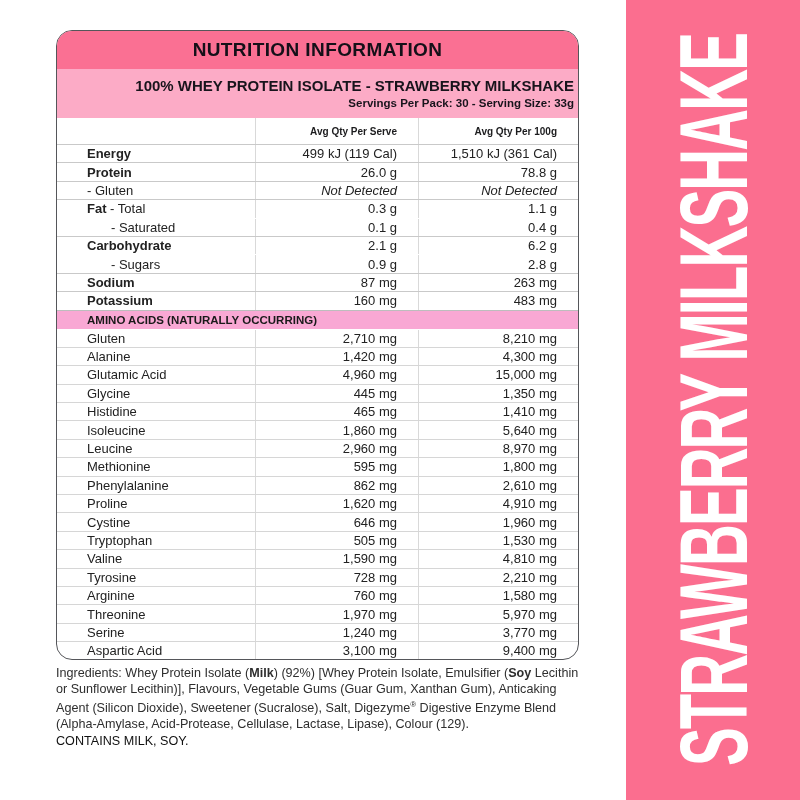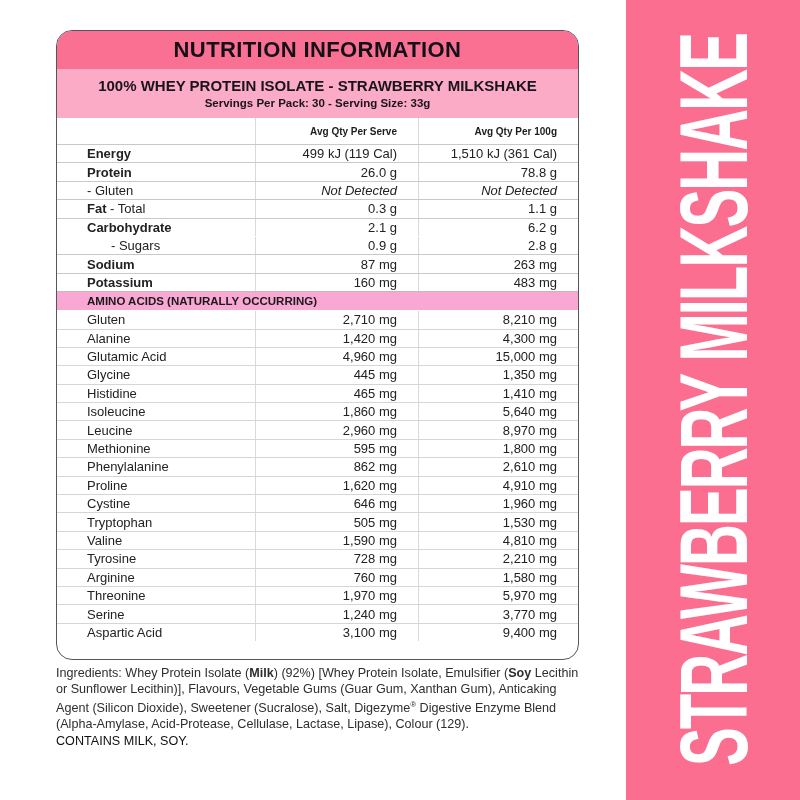--- a/index.html
+++ b/index.html
@@ -9,23 +9,23 @@
   }
 
   
   .label-box {
     position:absolute; left:56px; top:30px; width:523px; height:630px;
     box-sizing:border-box; border:1.5px solid #55565a; border-radius:16px;
     overflow:hidden; background:#fff;
   }
   .band-title {
     height:38px; display:flex; align-items:center; justify-content:center;
-    font-weight:bold; font-size:22px; letter-spacing:.4px; color:#141018;
-  }
-  .band-sub { text-align:center; padding:8px 4px 9px; }
+    font-weight:bold; font-size:19px; letter-spacing:.4px; color:#141018;
+  }
+  .band-sub { text-align:right; padding:8px 4px 9px; }
   .band-sub .product  { font-weight:bold; font-size:15px; color:#18141c; }
   .band-sub .servings { font-weight:bold; font-size:11.5px; margin-top:3px; color:#18141c; }
 
   .thead {
     display:grid; grid-template-columns:198px 163px 1fr; height:26px; align-items:stretch;
   }
   .thead .h {
     font-weight:bold; font-size:10px; display:flex; align-items:center;
     justify-content:flex-end; padding-right:21px; border-left:1px solid #d9d9d9;
     box-sizing:border-box;
@@ -102,20 +102,25 @@
       <div class="trow">
         <div class="c1"><span class="b"></span><span>- Gluten</span></div>
         <div class="c2 it">Not Detected</div>
         <div class="c3 it">Not Detected</div>
       </div>
       <div class="trow">
         <div class="c1"><span class="b">Fat</span><span> - Total</span></div>
         <div class="c2">0.3 g</div>
         <div class="c3">1.1 g</div>
       </div>
+      <div class="trow nosep">
+        <div class="c1 ind"><span class="b"></span><span>- Saturated</span></div>
+        <div class="c2">0.1 g</div>
+        <div class="c3">0.4 g</div>
+      </div>
       <div class="trow">
         <div class="c1"><span class="b">Carbohydrate</span><span></span></div>
         <div class="c2">2.1 g</div>
         <div class="c3">6.2 g</div>
       </div>
       <div class="trow nosep">
         <div class="c1 ind"><span class="b"></span><span>- Sugars</span></div>
         <div class="c2">0.9 g</div>
         <div class="c3">2.8 g</div>
       </div>

